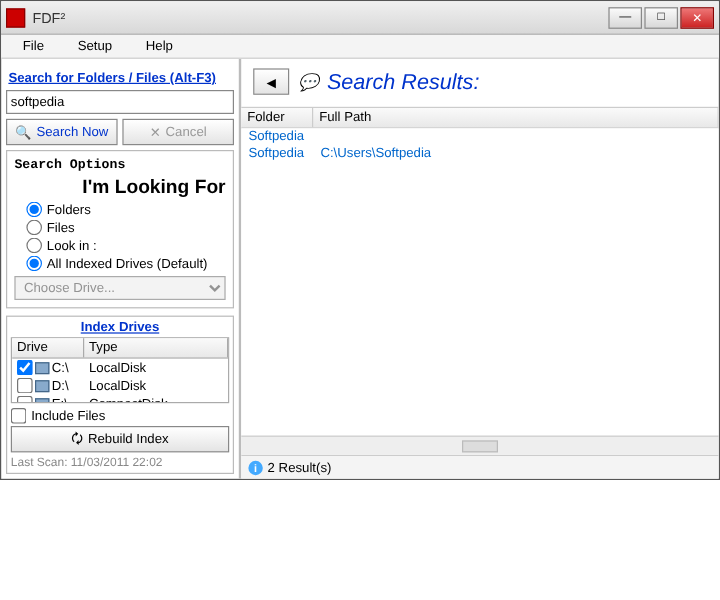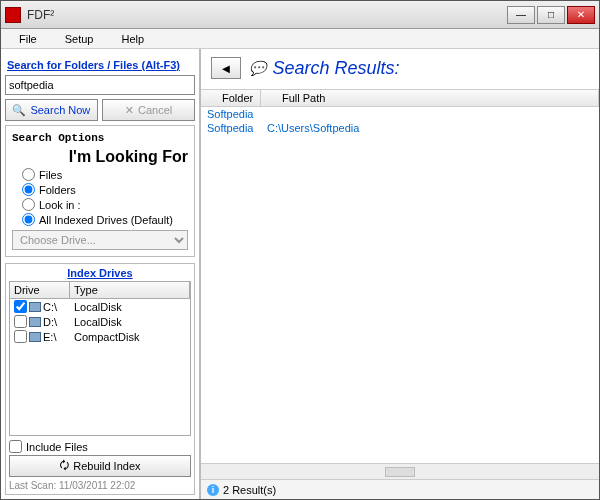--- a/index.html
+++ b/index.html
@@ -1,18 +1,18 @@
 <!DOCTYPE html>
 <html><head>
 <meta charset="utf-8">
 <style>
 * { box-sizing: border-box; margin: 0; padding: 0; }
 body { font-family: 'Segoe UI', Tahoma, sans-serif; font-size: 11px; background: #fff; width: 600px; height: 500px; overflow: hidden; }
 
-.window { width: 600px; height: 500px; border: 1px solid #555; display: flex; flex-direction: column; }
+.window { width: 600px; height: 400px; border: 1px solid #555; display: flex; flex-direction: column; }
 .titlebar { height: 28px; background: linear-gradient(#f0f0f0, #d8d8d8); display: flex; align-items: center; padding: 0 4px; border-bottom: 1px solid #999; }
 .titlebar .app-icon { width: 16px; height: 16px; background: #c00; border: 1px solid #800; margin-right: 6px; }
 .titlebar .title { flex: 1; color: #333; font-size: 12px; }
 .titlebar .win-btn { width: 28px; height: 18px; margin-left: 2px; border: 1px solid #888; background: linear-gradient(#fafafa,#d8d8d8); display: flex; align-items: center; justify-content: center; font-family: Arial; font-size: 10px; cursor: pointer; }
 .titlebar .win-btn.close { background: linear-gradient(#e77,#c22); color: #fff; border-color: #800; }
 
 .menubar { height: 20px; background: #f4f4f4; border-bottom: 1px solid #ccc; display: flex; align-items: center; padding: 0 4px; }
 .menubar span { padding: 2px 14px; cursor: pointer; }
 
 .body { flex: 1; display: flex; overflow: hidden; }
@@ -49,21 +49,21 @@
 .rebuild-btn { width: 100%; height: 22px; border: 1px solid #888; background: linear-gradient(#fff,#e4e4e4); font-size: 11px; display: flex; align-items: center; justify-content: center; cursor: pointer; }
 .rebuild-btn .icn { margin-right: 4px; }
 .last-scan { color: #888; font-size: 10px; margin-top: 3px; }
 
 .right-head { display: flex; align-items: center; padding: 8px 10px 4px 10px; gap: 8px; }
 .back-btn { width: 30px; height: 22px; border: 1px solid #888; background: linear-gradient(#fff,#e4e4e4); display: flex; align-items: center; justify-content: center; cursor: pointer; font-size: 13px; }
 .sr-title { color: #0033cc; font-size: 18px; font-style: italic; display: flex; align-items: center; gap: 6px; }
 .sr-title .icn { color: #3a6; font-size: 14px; }
 
 .result-head { display: flex; background: linear-gradient(#fafafa,#e8e8e8); border-top: 1px solid #ccc; border-bottom: 1px solid #ccc; margin-top: 6px; }
-.result-head > div { padding: 2px 21px; font-size: 11px; border-right: 1px solid #ccc; }
+.result-head > div { padding: 2px 5px; font-size: 11px; border-right: 1px solid #ccc; }
 .rh1 { width: 60px; } .rh2 { flex: 1; }
 .result-body { flex: 1; overflow: auto; background: #fff; }
 .result-row { display: flex; font-size: 11px; padding: 1px 0; }
 .result-row > div { padding: 0 6px; color: #0066cc; }
 .rc1 { width: 60px; } .rc2 { flex: 1; }
 
 .hscroll { height: 16px; background: #eee; border-top: 1px solid #ccc; display: flex; align-items: center; justify-content: center; color: #999; position: relative; }
 .hscroll .thumb { position: absolute; left: 50%; width: 30px; height: 10px; background: #ddd; border: 1px solid #bbb; transform: translateX(-50%); }
 .statusbar { height: 20px; border-top: 1px solid #ccc; background: #f4f4f4; display: flex; align-items: center; font-size: 11px; padding: 0 6px; gap: 4px; }
 .statusbar .info-icon { width: 12px; height: 12px; border-radius: 50%; background: #4af; color: #fff; display: inline-flex; align-items: center; justify-content: center; font-size: 9px; font-weight: bold; }
@@ -100,26 +100,26 @@
         <div class="btn disabled">
           <span class="icn">✕</span>
           <span>Cancel</span>
         </div>
       </div>
 
       <div class="group">
         <div class="group-title">Search Options</div>
         <div class="sub-title">I'm Looking For</div>
         <label class="radio-row">
+          <input type="radio" name="lf" checked="" style="">
+          <span>Folders</span>
+        </label>
+        <label class="radio-row">
           <input type="radio" name="lf" style="">
           <span>Files</span>
-        </label>
-        <label class="radio-row">
-          <input type="radio" name="lf" checked="" style="">
-          <span>Folders</span>
         </label>
 
         <label class="radio-row">
           <input type="radio" name="wh" style="">
           <span>Look in :</span>
         </label>
         <label class="radio-row">
           <input type="radio" name="wh" checked="" style="">
           <span>All Indexed Drives (Default)</span>
         </label>

